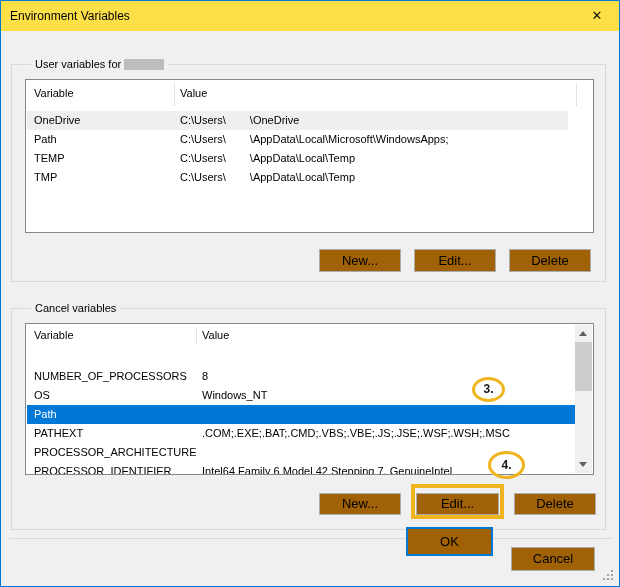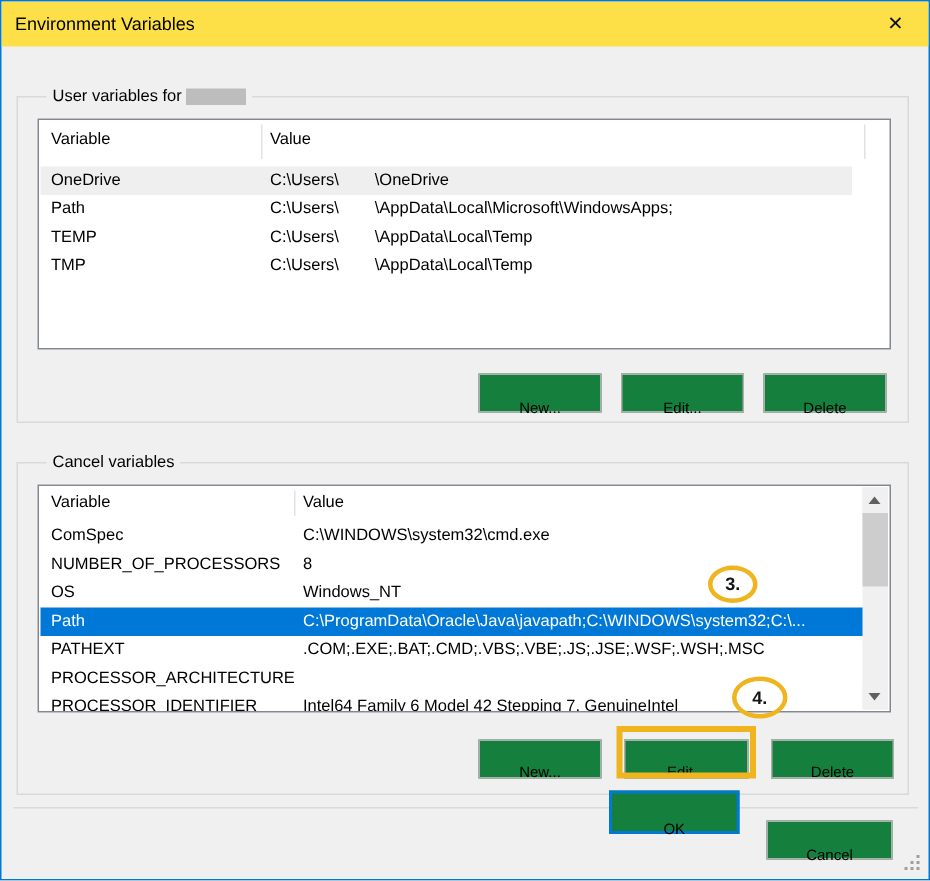--- a/index.html
+++ b/index.html
@@ -45,22 +45,22 @@
   .scrollbar{position:absolute;right:1px;top:1px;bottom:1px;width:17px;background:#f0f0f0;}
   .sb-btn{position:absolute;left:0;width:17px;height:17px;background:#f0f0f0;}
   .sb-up{top:0;}
   .sb-down{bottom:0;}
   .tri-up{position:absolute;left:4px;top:6px;width:0;height:0;
     border-left:4px solid transparent;border-right:4px solid transparent;border-bottom:5px solid #606060;}
   .tri-down{position:absolute;left:4px;top:6px;width:0;height:0;
     border-left:4px solid transparent;border-right:4px solid transparent;border-top:5px solid #606060;}
   .sb-thumb{position:absolute;left:0;top:17px;width:17px;height:49px;background:#cdcdcd;}
   
-  .btn{position:absolute;background:#15803d;border:1px solid #adadad;
-    font-size:10px;text-align:center;padding:12px;cursor:default;
+  .btn{position:absolute;background:#a16207;border:1px solid #adadad;
+    font-size:13px;text-align:center;padding:0;cursor:default;
     font-family:"Liberation Sans","DejaVu Sans",sans-serif;color:#000;}
   .btn-row1{top:248px;height:23px;line-height:21px;}
   .btn-row2{top:492px;height:22px;line-height:20px;}
   .btn-default{border:2px solid #0078d7;}
   
   .separator{position:absolute;left:8px;top:537px;width:603px;height:1px;background:#d9d9d9;}
   
   .ann-ellipse{position:absolute;border:3px solid #f0b41e;border-radius:50%;
     text-align:center;color:#151515;font-size:12px;font-weight:700;background:transparent;}
   .ann-3{left:471px;top:376px;width:33px;height:25px;line-height:19px;}
@@ -120,35 +120,30 @@
     <span>Cancel variables</span>
   </div>
 
   <div class="table t-sys">
     <div class="hrow">
       <span class="cell1">Variable</span>
       <span class="cell2">Value</span>
     </div>
     <div class="hdiv" style="left:170px;"></div>
 
-    <div class="row" style="top:24px;">
-      <span class="cell1">ComSpec</span>
-      <span class="cell2">C:\WINDOWS\system32\cmd.exe</span>
-    </div>
     <div class="row" style="top:43px;">
       <span class="cell1">NUMBER_OF_PROCESSORS</span>
       <span class="cell2">8</span>
     </div>
     <div class="row" style="top:62px;">
       <span class="cell1">OS</span>
       <span class="cell2">Windows_NT</span>
     </div>
     <div class="row row-sel" style="top:81px;">
       <span class="cell1">Path</span>
-      <span class="cell2">C:\ProgramData\Oracle\Java\javapath;C:\WINDOWS\system32;C:\...</span>
     </div>
     <div class="row" style="top:100px;">
       <span class="cell1">PATHEXT</span>
       <span class="cell2">.COM;.EXE;.BAT;.CMD;.VBS;.VBE;.JS;.JSE;.WSF;.WSH;.MSC</span>
     </div>
     <div class="row" style="top:119px;flex-direction:column;">
       <span class="cell1">PROCESSOR_ARCHITECTURE</span>
       <span class="cell2">AMD64</span>
     </div>
     <div class="row" style="top:138px;">

